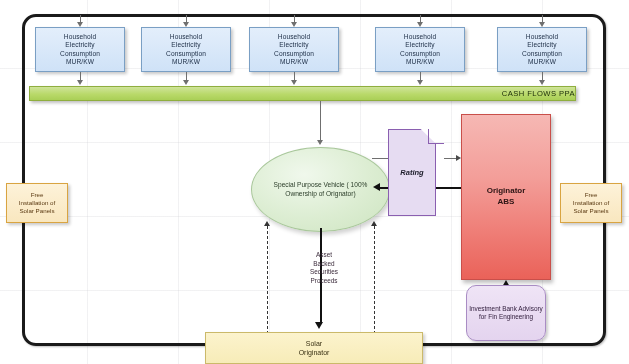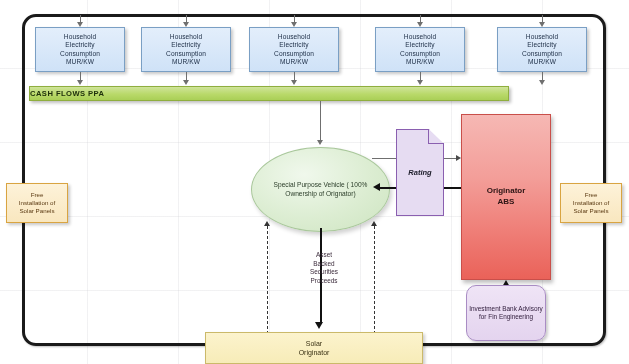--- a/index.html
+++ b/index.html
@@ -23,39 +23,39 @@
     width:90px;height:45px;top:27px;
     background:linear-gradient(180deg,#e3eefb 0%,#cfe2f7 100%);
     border:1px solid #7a9fc4;
     box-shadow:2px 2px 3px rgba(0,0,0,.22);
     display:flex;align-items:center;justify-content:center;text-align:center;
     color:#21324a;font-size:6.6px;line-height:1.25;letter-spacing:.1px;
   }
   .household span{display:block;}
   
   #cashflows-bar{
-    left:29px;top:86px;width:480px;height:15px;
+    left:29px;top:86px;width:547px;height:15px;
     background:linear-gradient(180deg,#cfe49a 0%,#b9d96a 55%,#aacf56 100%);
     border:1px solid #8fae3e;
     box-shadow:2px 2px 3px rgba(0,0,0,.25);
-    display:flex;align-items:center;justify-content:flex-start;
-    font-size:7.6px;font-weight:bold;color:#20320c;letter-spacing:.45px;
+    display:flex;align-items:center;justify-content:flex-end;
+    font-size:7.6px;font-weight:normal;color:#20320c;letter-spacing:.45px;
   }
   
   #spv{
     left:251px;top:147px;width:139px;height:85px;border-radius:50%;
     background:radial-gradient(ellipse at 38% 32%,#f0f8ec 0%,#dcedd2 55%,#cde4c0 100%);
     border:1px solid #a9c79b;
     box-shadow:2px 3px 4px rgba(0,0,0,.18);
     display:flex;align-items:center;justify-content:center;text-align:center;
     color:#2c3e2a;font-size:6.6px;line-height:1.35;padding:0 14px;
   }
   
   #rating-shape{
-    left:396px;top:129px;width:48px;height:87px;
+    left:388px;top:129px;width:48px;height:87px;
     background:#e6dcf2;border:1.6px solid #8a5fb0;
     clip-path:polygon(0 0,68% 0,100% 17%,100% 100%,0 100%);
     display:flex;align-items:center;justify-content:center;
     font-style:italic;font-weight:bold;font-size:7.5px;color:#1c1c2a;
     box-shadow:2px 2px 3px rgba(0,0,0,.2);
   }
   #rating-fold{
     left:428px;top:129px;width:16px;height:15px;
     border-left:1.6px solid #8a5fb0;border-bottom:1.6px solid #8a5fb0;
     background:transparent;

